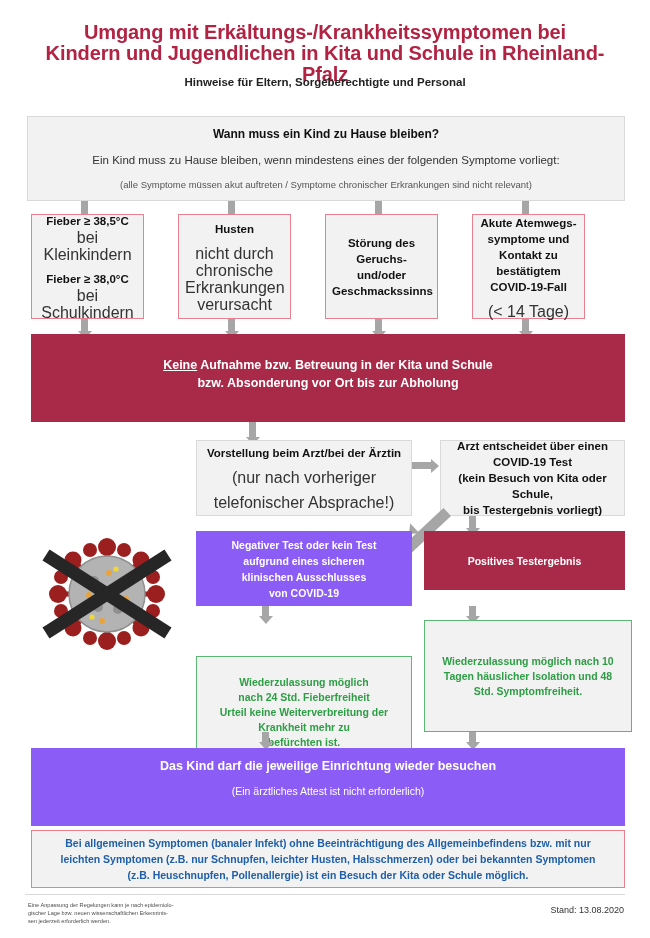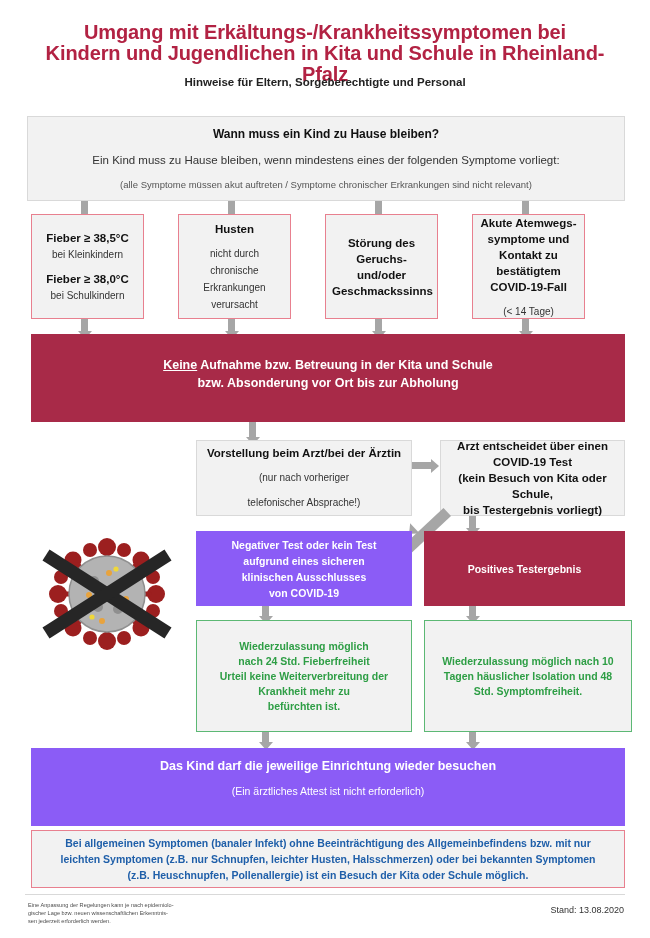--- a/index.html
+++ b/index.html
@@ -58,21 +58,21 @@
   .inner {
     position: absolute;
     left: 0; right: 0; top: 50%;
     transform: translateY(-50%);
     text-align: center;
     padding: 0 6px;
     box-sizing: border-box;
   }
 
   .l-head   { font-weight: bold; font-size: 11.5px; line-height: 16px; color:#111;text-align:center; }
-  .l-body   { font-size: 10px; line-height: 17px; color: #333; }
+  .l-body   { font-size: 16px; line-height: 17px; color: #333; }
   .l-small  { font-size: 9.5px; line-height: 14px; color: #555; text-align: center; }
   .l-white-head { font-weight: bold; font-size: 12.5px; line-height: 18px; color:#fff; }
   .l-white-body { font-size: 10.5px; line-height: 16px; color:#ffffff; }
   .l-greentxt { font-weight: bold; font-size: 10.5px; line-height: 15px; color: #2e9e45; }
   .l-bluetxt  { font-weight: bold; font-size: 10.5px; line-height: 16px; color: #1f5fa9; }
   .u { text-decoration: underline; }
   .sp { display:block; height:8px; }
 
   
   .arr {
@@ -309,32 +309,32 @@
 
   <div class="box solid-green" style="left:196px; top:531px; width:216px; height:75px;">
     <div class="inner">
       <div class="l-white-body" style="font-weight:bold;">Negativer Test oder kein Test</div>
       <div class="l-white-body" style="font-weight:bold;">aufgrund eines sicheren</div>
       <div class="l-white-body" style="font-weight:bold;">klinischen Ausschlusses</div>
       <div class="l-white-body" style="font-weight:bold;">von COVID-19</div>
     </div>
   </div>
 
-  <div class="box solid-red" style="left:424px; top:531px; width:201px; height:75px;">
+  <div class="box solid-red" style="left:424px; top:531px; width:201px; height:59px;">
     <div class="inner">
       <div class="l-white-body" style="font-weight:bold;">Positives Testergebnis</div>
     </div>
   </div>
 
   <div class="arr" style="left:262px; top:606px; width:7px; height:12px;"></div>
   <div class="arrhead" style="left:258.5px; top:616px;"></div>
   <div class="arr" style="left:469px; top:606px; width:7px; height:12px;"></div>
   <div class="arrhead" style="left:465.5px; top:616px;"></div>
 
-  <div class="box box-green" style="left:196px; top:620px; width:216px; height:112px;">
+  <div class="box box-green" style="left:196px; top:656px; width:216px; height:112px;">
     <div class="inner">
       <div class="l-greentxt">Wiederzulassung möglich</div>
       <div class="l-greentxt">nach 24 Std. Fieberfreiheit</div>
       <div class="l-greentxt">Urteil keine Weiterverbreitung der</div>
       <div class="l-greentxt">Krankheit mehr zu</div>
       <div class="l-greentxt">befürchten ist.</div>
     </div>
   </div>
 
   <div class="box box-green" style="left:424px; top:620px; width:208px; height:112px;">

